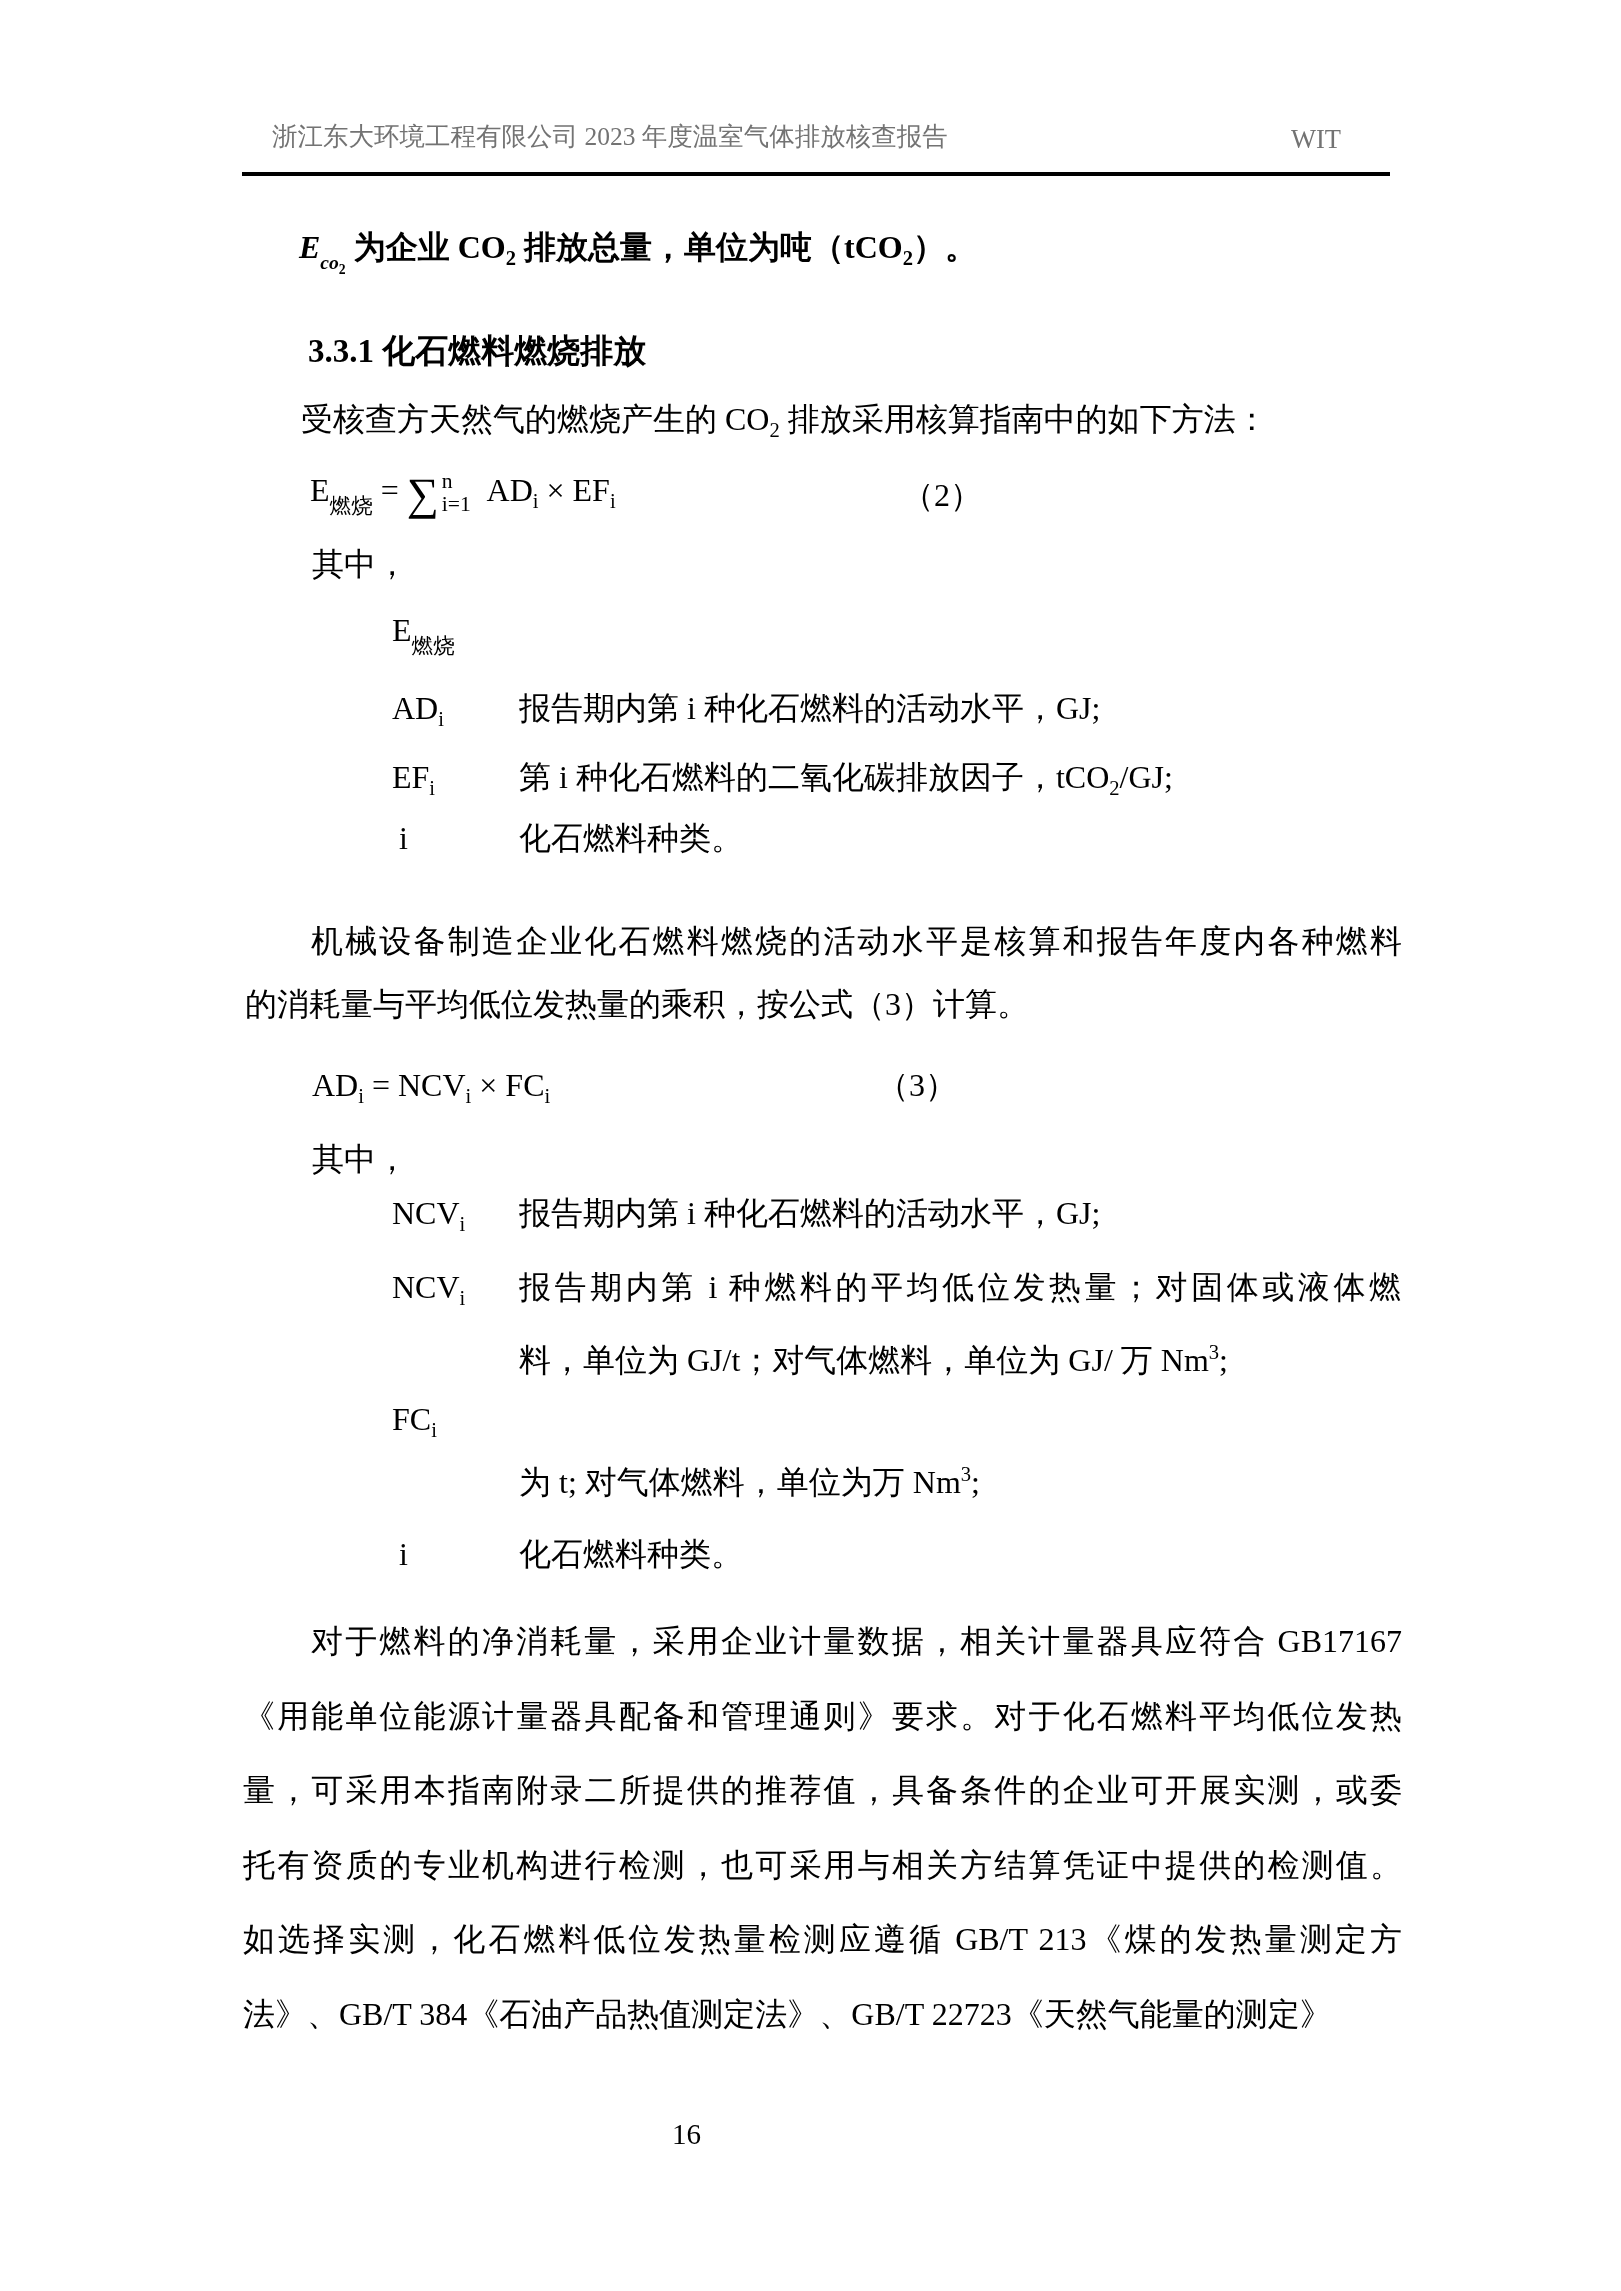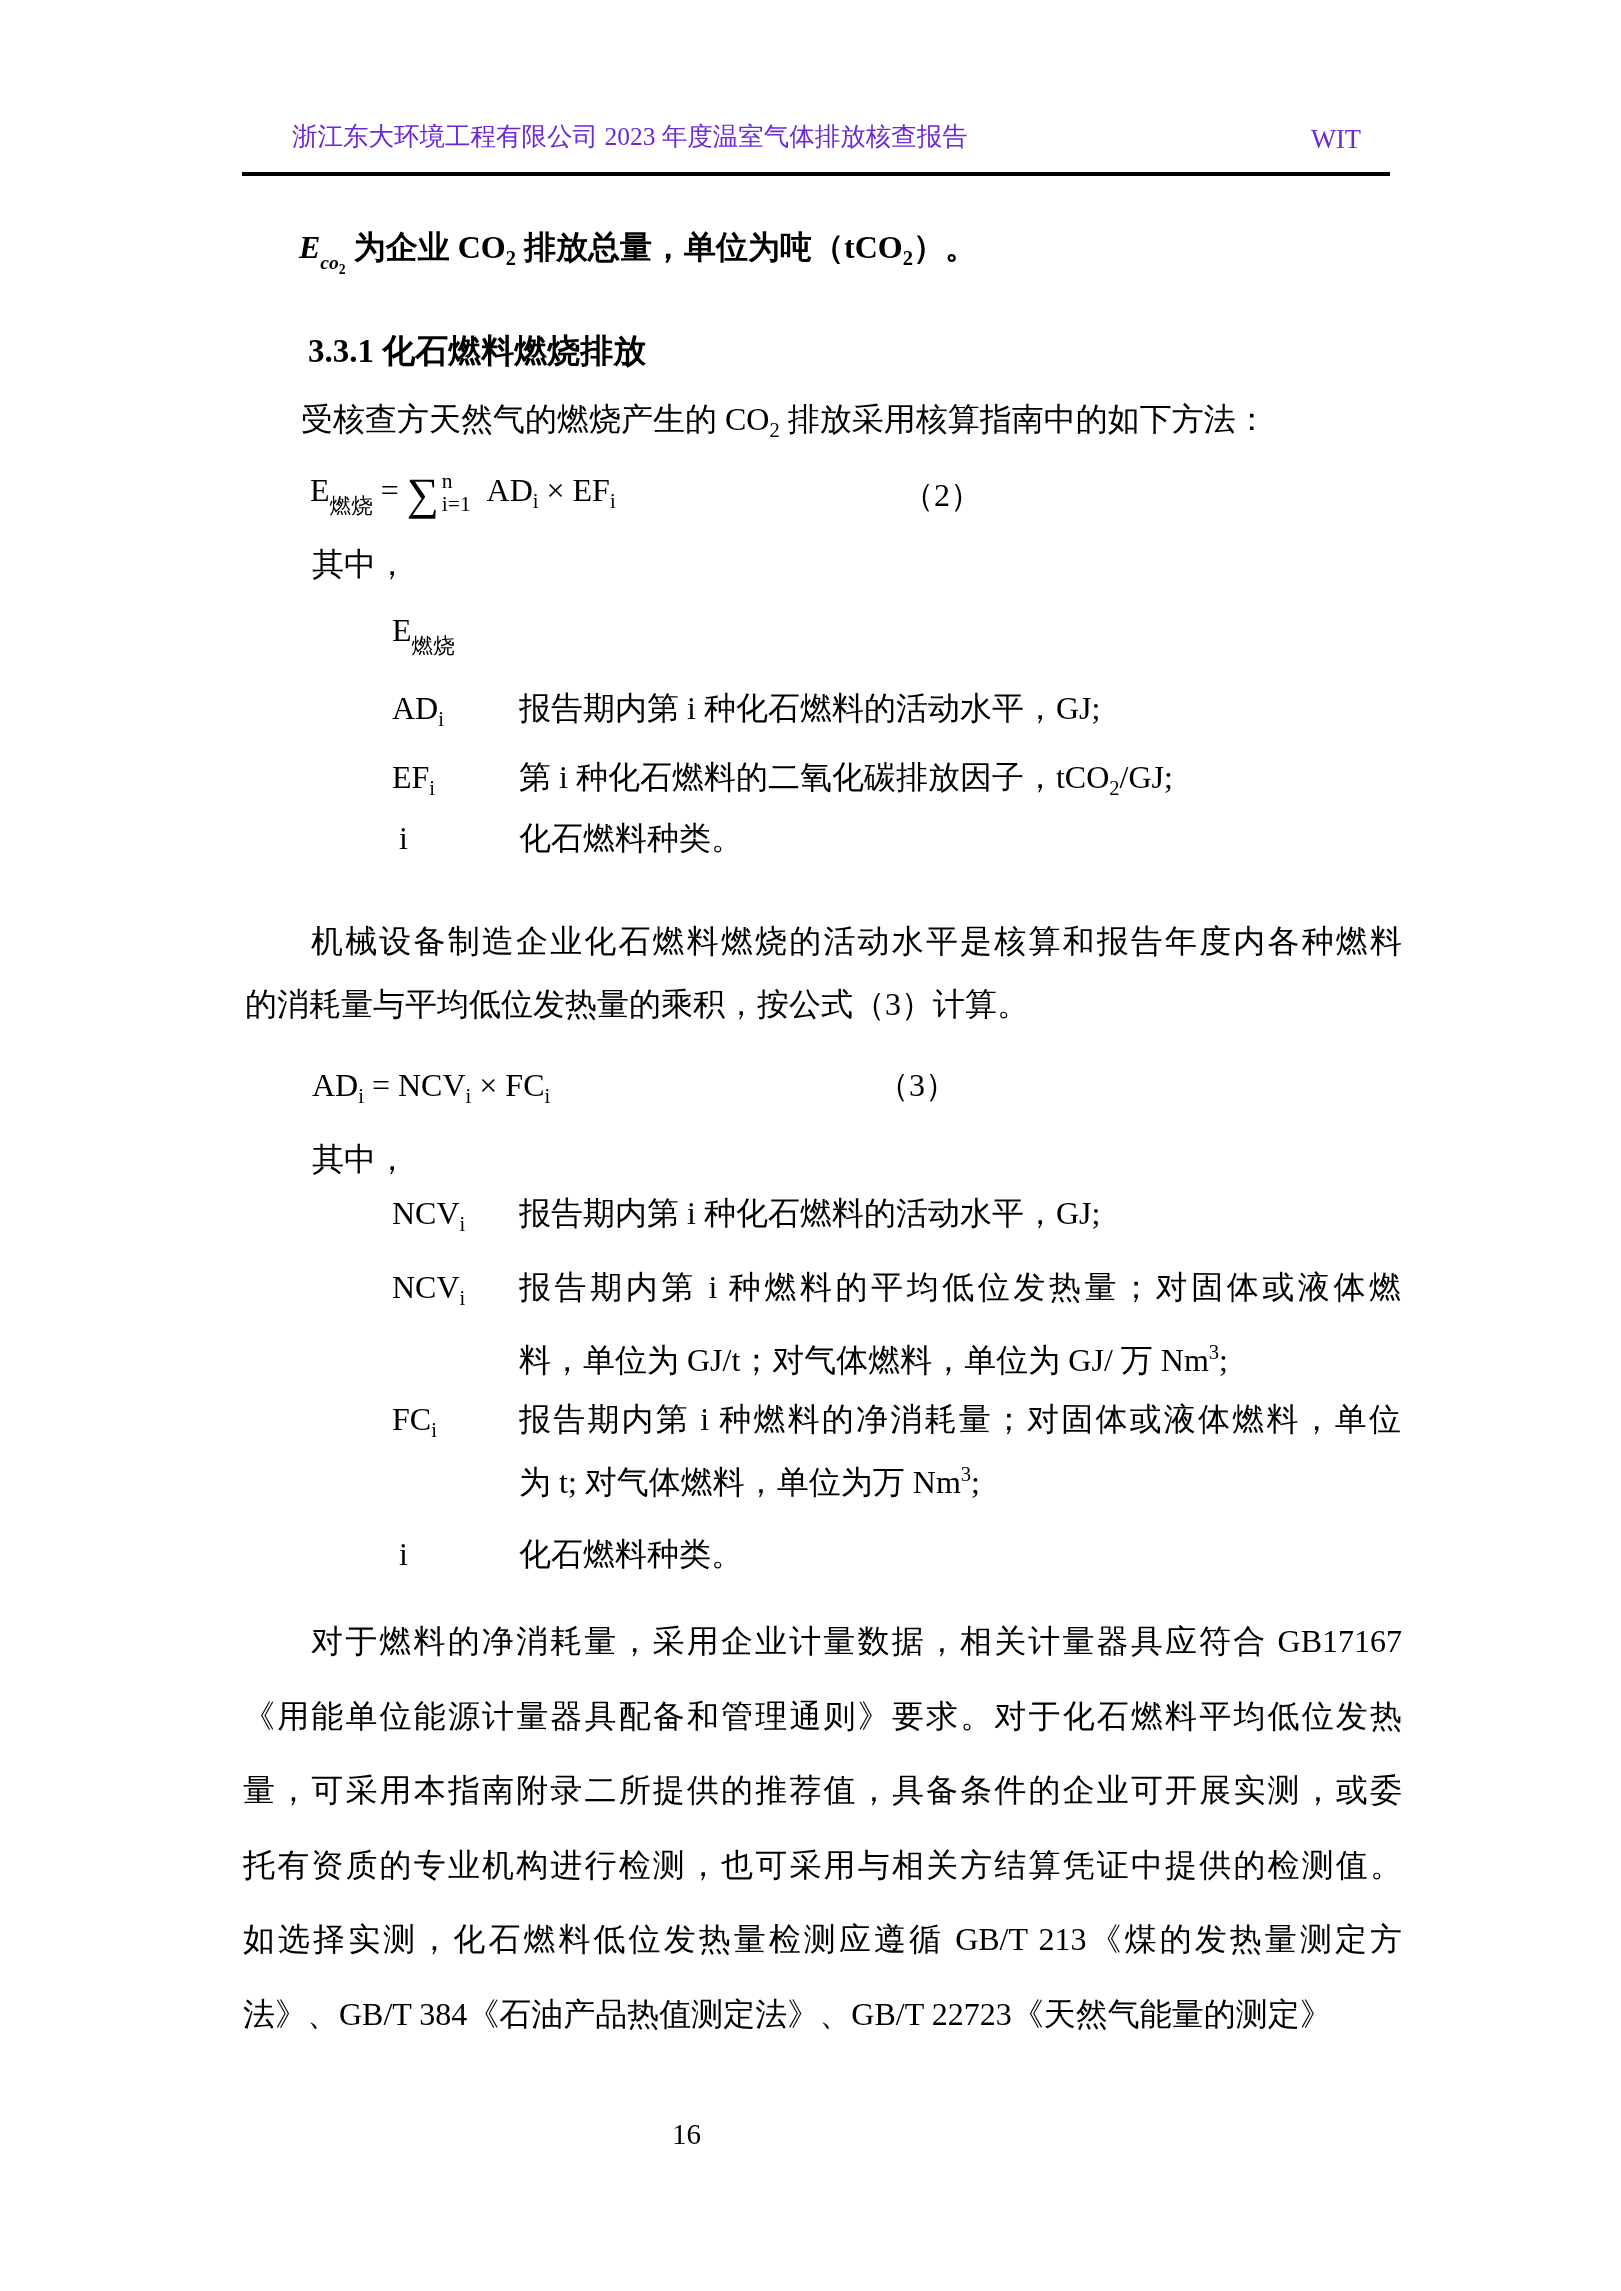--- a/index.html
+++ b/index.html
@@ -18,22 +18,21 @@
     line-height:1.35;
     color:#000;
   }
   .jline{
     white-space:normal;
     text-align:justify;
     text-align-last:justify;
   }
   .hdr{
     font-size:25.5px;
-    color:#6d28d9;
-    margin-left:20px;
+    color:#737373;
   }
   .rule{
     position:absolute;
     left:242px;top:172px;
     width:1148px;height:3.9px;
     background:#000;
   }
   .heading{
     font-weight:bold;
     font-size:33px;
@@ -134,21 +133,20 @@
     <span>NCV</span><span class="sb">i</span>
   </div>
   <div class="line jline" style="left:519px;top:1266px;width:882px;">报告期内第 i 种燃料的平均低位发热量；对固体或液体燃</div>
   <div class="line" style="left:519px;top:1339px;">
     <span>料，单位为 GJ/t；对气体燃料，单位为 GJ/ 万 Nm</span><span class="sup3">3</span><span>;</span>
   </div>
 
   <div class="line" style="left:392px;top:1398px;">
     <span>FC</span><span class="sb">i</span>
   </div>
-  <div class="line jline" style="left:519px;top:1398px;width:882px;">报告期内第 i 种燃料的净消耗量；对固体或液体燃料，单位</div>
   <div class="line" style="left:519px;top:1461px;">
     <span>为 t; 对气体燃料，单位为万 Nm</span><span class="sup3">3</span><span>;</span>
   </div>
 
   <div class="line" style="left:399px;top:1533px;">i</div>
   <div class="line" style="left:519px;top:1533px;">化石燃料种类。</div>
 
   <div class="line jline" style="left:311px;top:1620px;width:1091px;">对于燃料的净消耗量，采用企业计量数据，相关计量器具应符合 GB17167</div>
   <div class="line jline" style="left:243px;top:1695px;width:1159px;">《用能单位能源计量器具配备和管理通则》要求。对于化石燃料平均低位发热</div>
   <div class="line jline" style="left:243px;top:1844px;width:1159px;">托有资质的专业机构进行检测，也可采用与相关方结算凭证中提供的检测值。</div>

